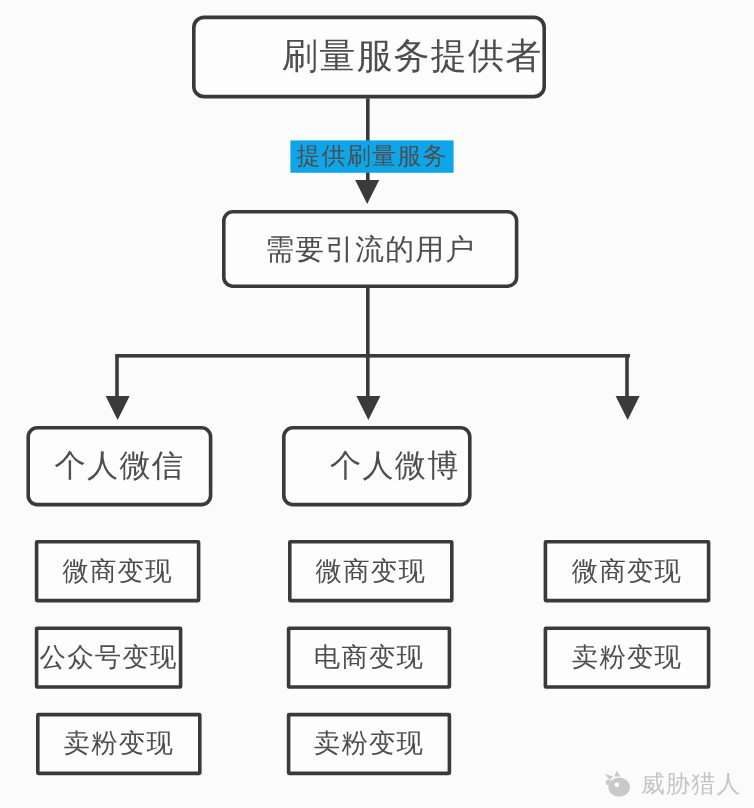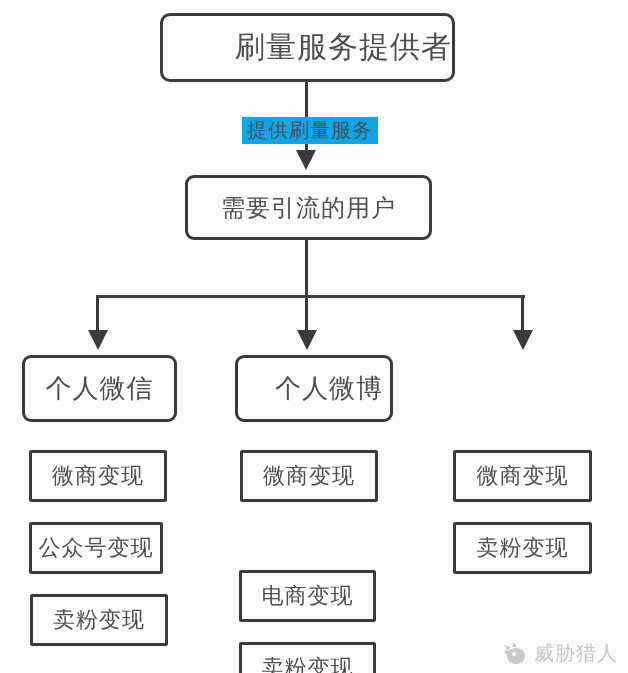--- a/index.html
+++ b/index.html
@@ -35,24 +35,24 @@
   .branch      { top: 355px; height: 67px; font-size: 26px; border-radius: 9px; }
   .branch-0    { left: 22px;  width: 155px; }
   .branch-1    { left: 235px; width: 158px; padding-left: 30px; }
   .branch-2    { left: 447px; width: 156px; }
 
   .leaf        { height: 52px; font-size: 22px; }
   .row-0 { top: 450px; }
   .row-1 { top: 522px; }
   .row-2 { top: 594px; }
   .c0 { left: 29px;  width: 138px; }
-  .c0.row-1 { left: 29px; width: 134px; }
+  .c0.row-1 { left: 29px; width: 123px; }
   .c0.row-2 { left: 30px; }
   .c1 { left: 240px; width: 138px; }
-  .c1.row-1, .c1.row-2 { left: 239px; width: 137px; margin-top: 48px; }
+  .c1.row-1, .c1.row-2 { left: 239px; width: 137px; }
   .c2 { left: 453px; width: 139px; }
 
   .line {
     position: absolute;
     background: #3a3a3a;
   }
   .arrow-down {
     position: absolute;
     width: 0; height: 0;
     border-left: 10px solid transparent;

